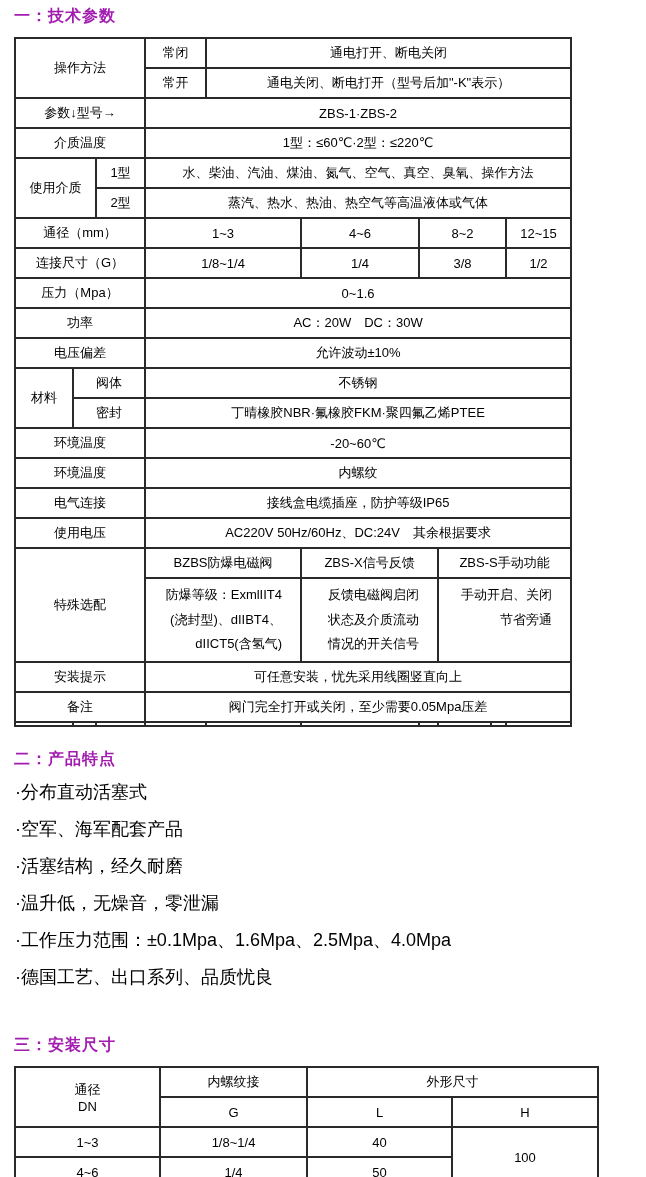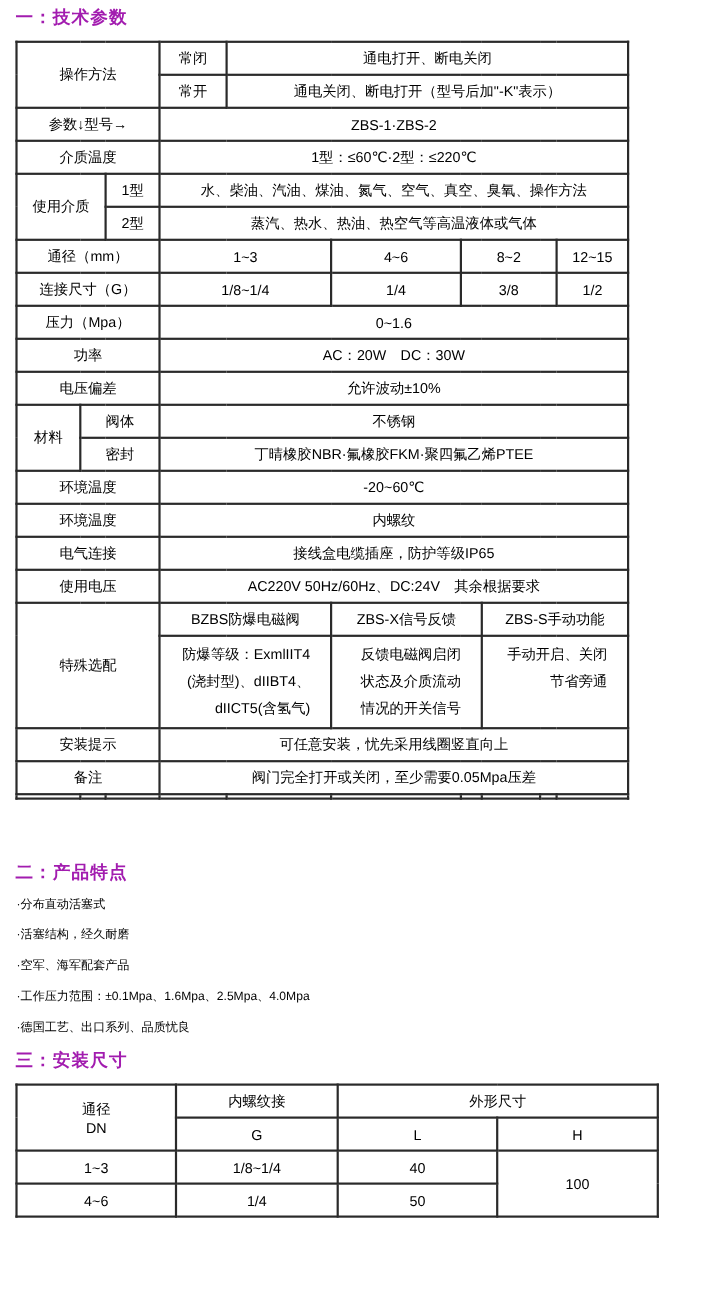--- a/index.html
+++ b/index.html
@@ -11,22 +11,22 @@
   }
   .page{padding:6px 14px 14px 14px;}
   .section-title{
     color:#a21caf;
     font-size:16px;
     font-weight:bold;
     margin:0 0 10px 0;
     letter-spacing:1px;
   }
   .mt1{margin-top:0;}
-  .mt2{margin-top:56px;}
-  .mt3{margin-top:13px;}
+  .mt2{margin-top:22px;}
+  .mt3{margin-top:46px;}
   table{
     border-collapse:collapse;
     table-layout:fixed;
   }
   td{
     border:2px solid #2a2a2a;
     font-size:13px;
     text-align:center;
     vertical-align:middle;
     padding:3px 4px;
@@ -38,21 +38,21 @@
   .dims-table{width:583px;}
   td.left-top{
     text-align:right;
     vertical-align:top;
     line-height:1.9;
     padding:4px 18px;
     border-radius:14px;
   }
   tr.base-row td{height:2px;padding:0;}
   .feature-line{
-    font-size:11px;
+    font-size:18px;
     margin:0 0 13px 1px;
   }
 </style>
 </head>
 <body>
 
 <div class="page">
 
   <h2 class="section-title mt1">一：技术参数</h2>
 
@@ -177,22 +177,23 @@
           <td></td>
         <td></td>
           <td></td>
       </tr>
     </tbody>
   </table>
 
   <h2 class="section-title mt2">二：产品特点</h2>
   <div>
     <div class="feature-line">·分布直动活塞式</div>
+    <div class="feature-line">·空军、海军配套产品</div>
     <div class="feature-line">·活塞结构，经久耐磨</div>
-    <div class="feature-line">·空军、海军配套产品</div>
+    <div class="feature-line">·温升低，无燥音，零泄漏</div>
     <div class="feature-line">·工作压力范围：±0.1Mpa、1.6Mpa、2.5Mpa、4.0Mpa</div>
     <div class="feature-line">·德国工艺、出口系列、品质忧良</div>
   </div>
 
   <h2 class="section-title mt3">三：安装尺寸</h2>
 
   <table class="dims-table">
     <colgroup>
       <col style="width:145px">
         <col style="width:147px">

